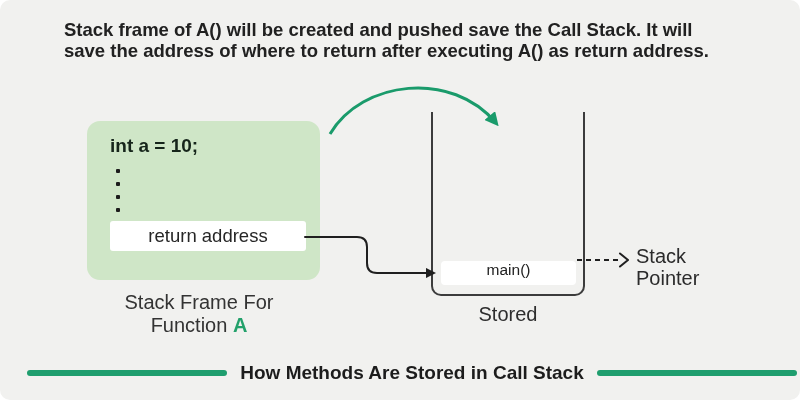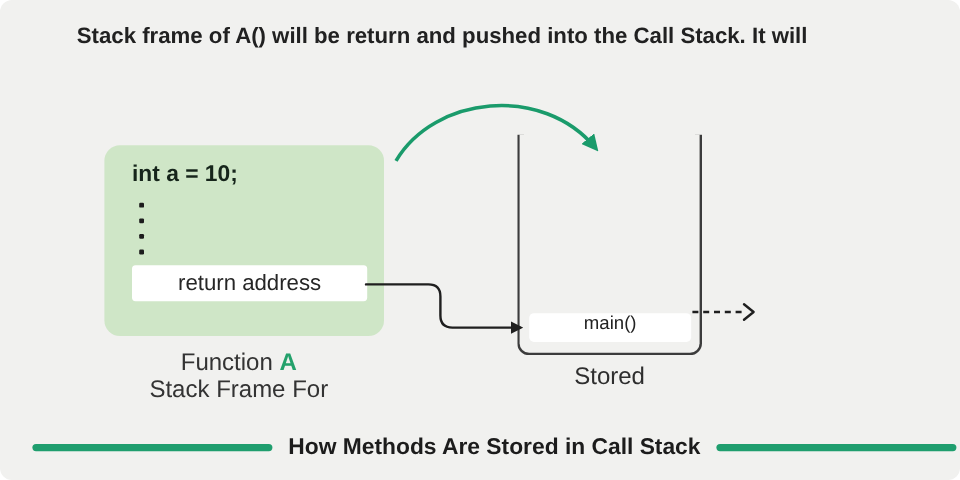--- a/index.html
+++ b/index.html
@@ -151,50 +151,52 @@
   }
   .footer-bar { width: 200px; height: 6px; border-radius: 3px; background: #1f9e6e; }
   .footer-title { font-size: 19px; font-weight: 700; color: #1c1c1c; white-space: nowrap; }
 </style>
 </head>
 <body>
 
 <div class="canvas">
 
   <div class="heading">
-    <div>Stack frame of A() will be return and pushed into the Call Stack. It will</div>
+    <div>Stack frame of A() will be created and pushed save the Call Stack. It will</div>
+    <div>save the address of where to return after executing A() as return address.</div>
   </div>
 
   <div class="frame-box">
     <div class="code-line">int a = 10;</div>
     <div class="dots">
         <div class="dot"></div>
         <div class="dot"></div>
         <div class="dot"></div>
         <div class="dot"></div>
       </div>
     <div class="return-box">
       <span>return address</span>
     </div>
   </div>
 
   <div class="frame-caption">
+    <div>Stack Frame For</div>
     <div>
       <span>Function</span>
       <span class="fn-name">A</span>
     </div>
-    <div>Stack Frame For</div>
   </div>
 
   <div class="stack-container"></div>
   <div class="main-box">
     <span>main()</span>
   </div>
   <div class="stack-caption">Stored</div>
 
+  <div class="pointer-label">Stack Pointer</div>
 
   <svg class="overlay" viewBox="0 0 800 400">
     <defs>
       <marker id="ah-green" viewBox="0 0 10 10" refX="7" refY="5" markerWidth="4.6" markerHeight="4.6" orient="auto-start-reverse">
         <path d="M 0 0 L 10 5 L 0 10 z" fill="#1a9b6b"></path>
       </marker>
       <marker id="ah-black" viewBox="0 0 10 10" refX="7" refY="5" markerWidth="5.2" markerHeight="5.2" orient="auto-start-reverse">
         <path d="M 0 0 L 10 5 L 0 10 z" fill="#1f1f1f"></path>
       </marker>
     </defs>

